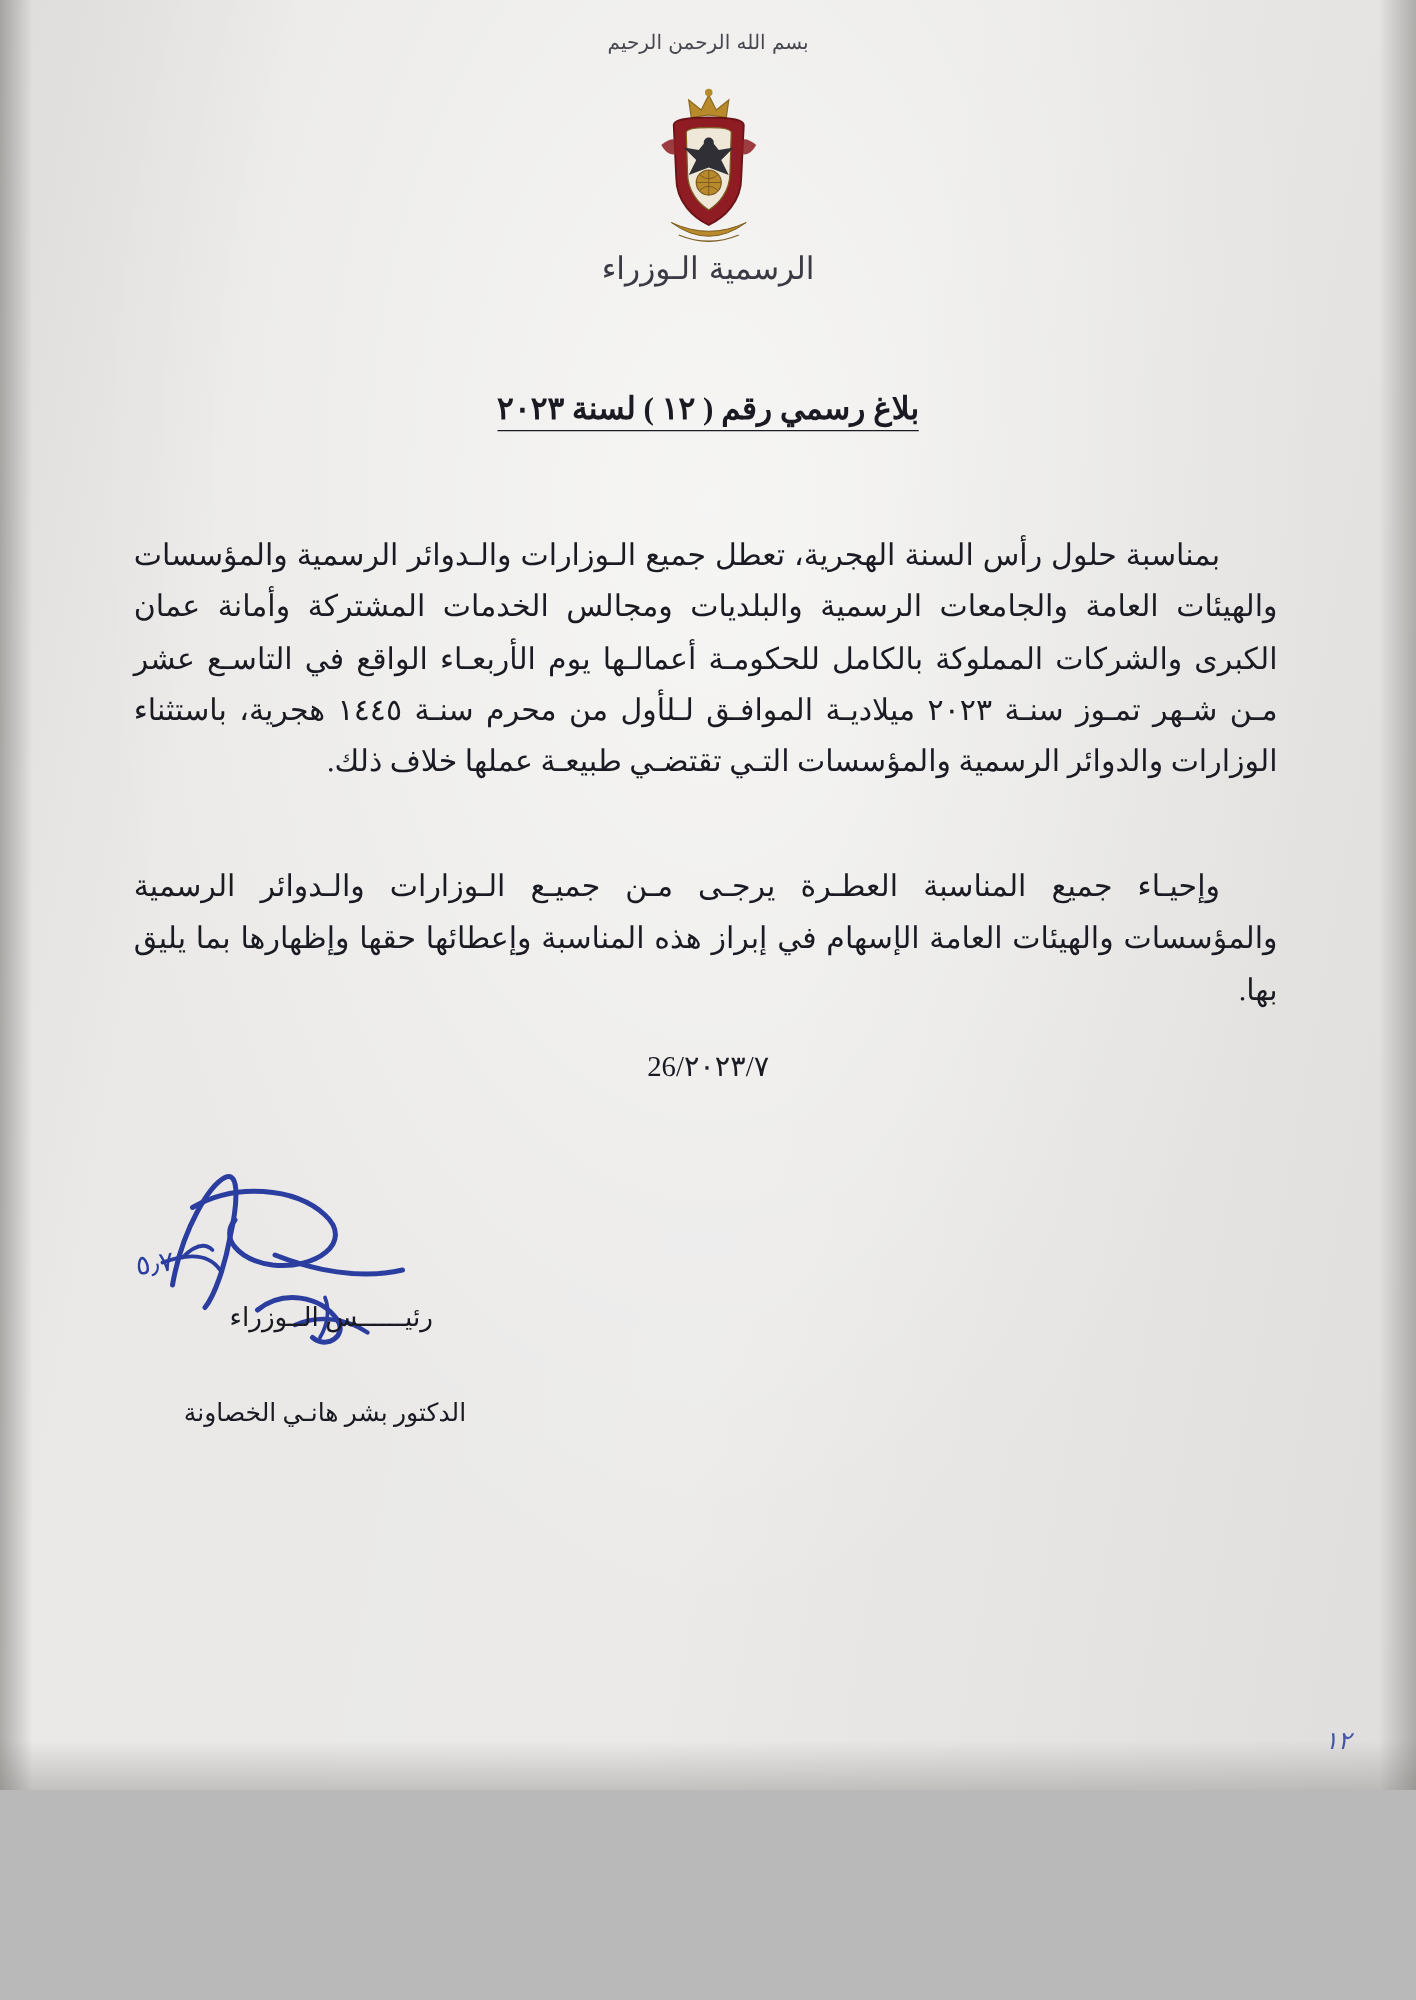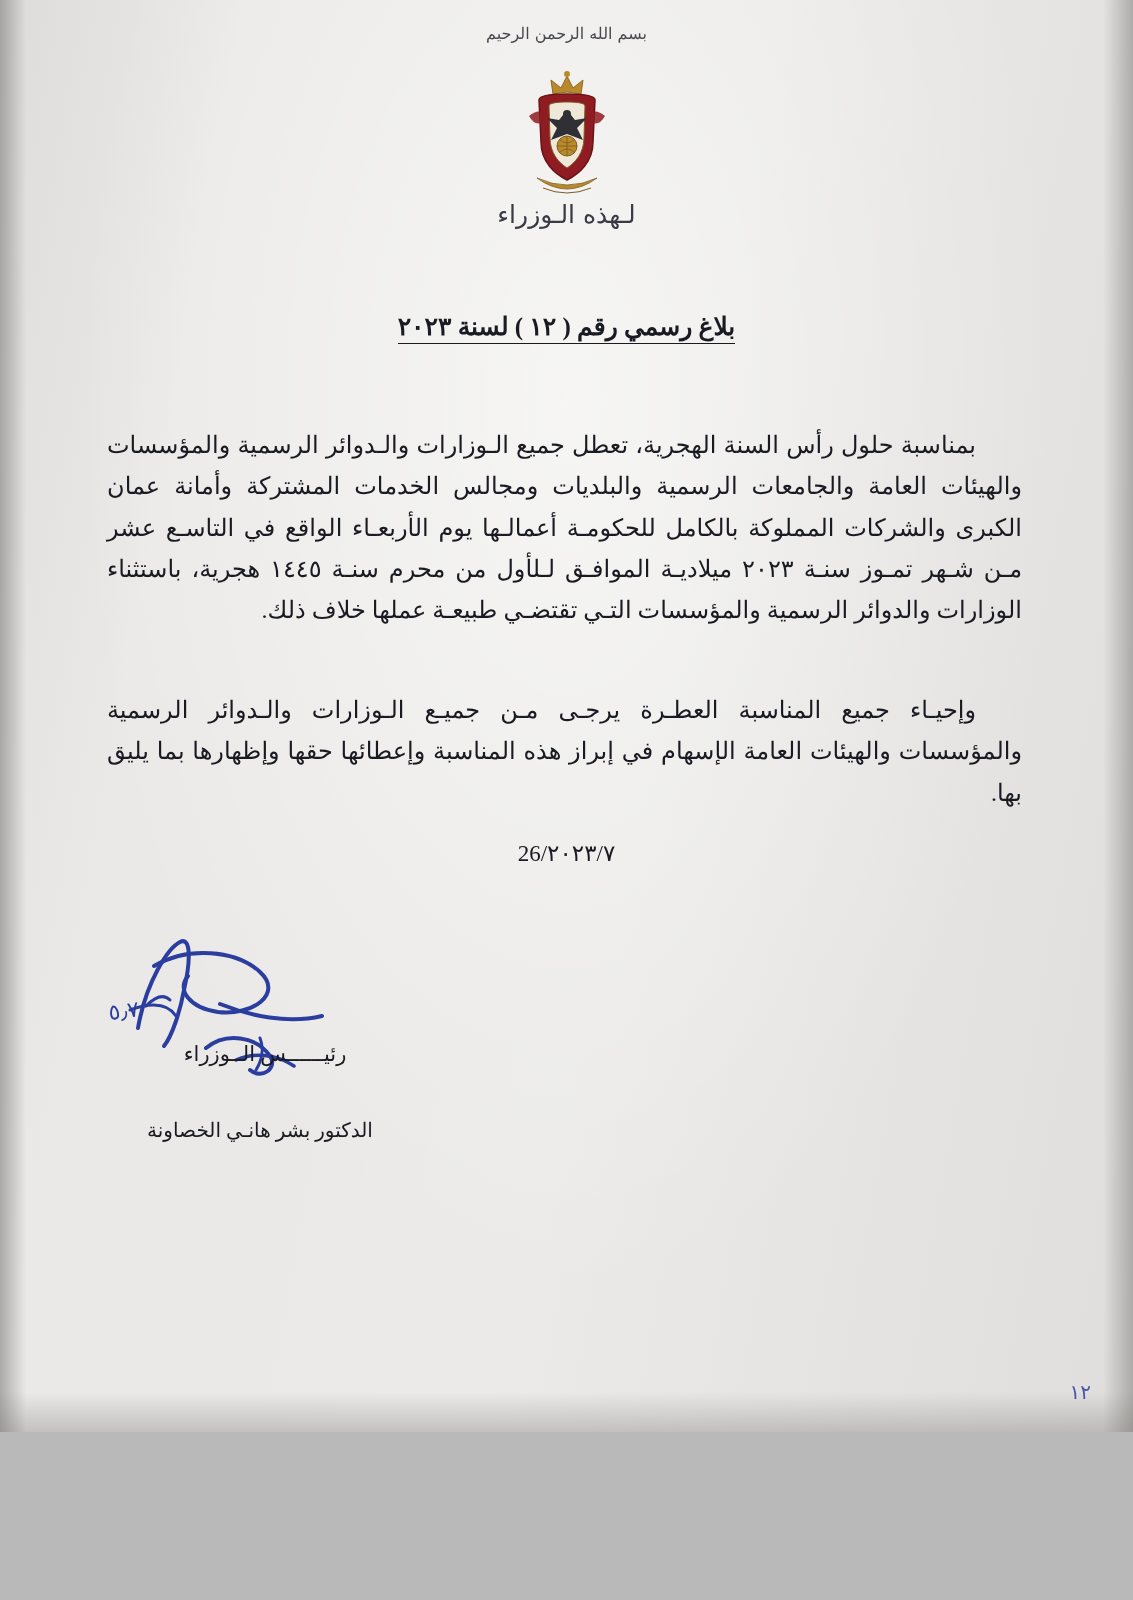--- a/index.html
+++ b/index.html
@@ -137,25 +137,26 @@
     position: absolute;
     top: 1118px;
     left: 85px;
     width: 350px;
     text-align: center;
     font-size: 20px;
   }
   .page-mark {
     position: absolute;
     bottom: 28px;
-    right: 42px;
+    right: 52px;
     font-size: 20px;
     color: #2b3ea0;
     opacity: 0.85;
     font-family: "DejaVu Serif", serif;
+    font-style: italic;
   }
 </style>
 </head>
 <body>
 
 <div class="page">
 
   <div class="paper-shade"></div>
   <div class="edge-left"></div>
   <div class="edge-right"></div>
@@ -180,21 +181,21 @@
       <path d="M50 76 h20 M60 66 v20 M53 70 q7 6 14 0 M53 82 q7 -6 14 0" stroke="#7d5c20" stroke-width="0.8" fill="none"></path>
 
       <path d="M22 46 q12 -10 18 2 q-10 12 -18 -2 Z" fill="#8e1c22" opacity="0.85"></path>
       <path d="M98 46 q-12 -10 -18 2 q10 12 18 -2 Z" fill="#8e1c22" opacity="0.85"></path>
 
       <path d="M30 108 q30 14 60 0 q-30 22 -60 0 Z" fill="#b98a2c" stroke="#7d5c20" stroke-width="0.8"></path>
       <path d="M36 118 q24 10 48 0" stroke="#7d5c20" stroke-width="1" fill="none"></path>
     </svg>
   </div>
 
-  <div class="ministry-title">لـهذه الـوزراء</div>
+  <div class="ministry-title">الرسمية الـوزراء</div>
 
   <div class="doc-title">
     <span>بلاغ رسمي رقم ( ١٢ ) لسنة ٢٠٢٣</span>
   </div>
 
   <div class="body-block para-1">
     <span class="para-indent"></span><span>بمناسبة حلول رأس السنة الهجرية، تعطل جميع الـوزارات والـدوائر الرسمية والمؤسسات والهيئات العامة والجامعات الرسمية والبلديات ومجالس الخدمات المشتركة وأمانة عمان الكبرى والشركات المملوكة بالكامل للحكومـة أعمالـها يوم الأربعـاء الواقع في التاسـع عشر مـن شـهر تمـوز سنـة ٢٠٢٣ ميلاديـة الموافـق لـلأول من محرم سنـة ١٤٤٥ هجرية، باستثناء الوزارات والدوائر الرسمية والمؤسسات التـي تقتضـي طبيعـة عملها خلاف ذلك.</span>
   </div>
 
   <div class="body-block para-2">

